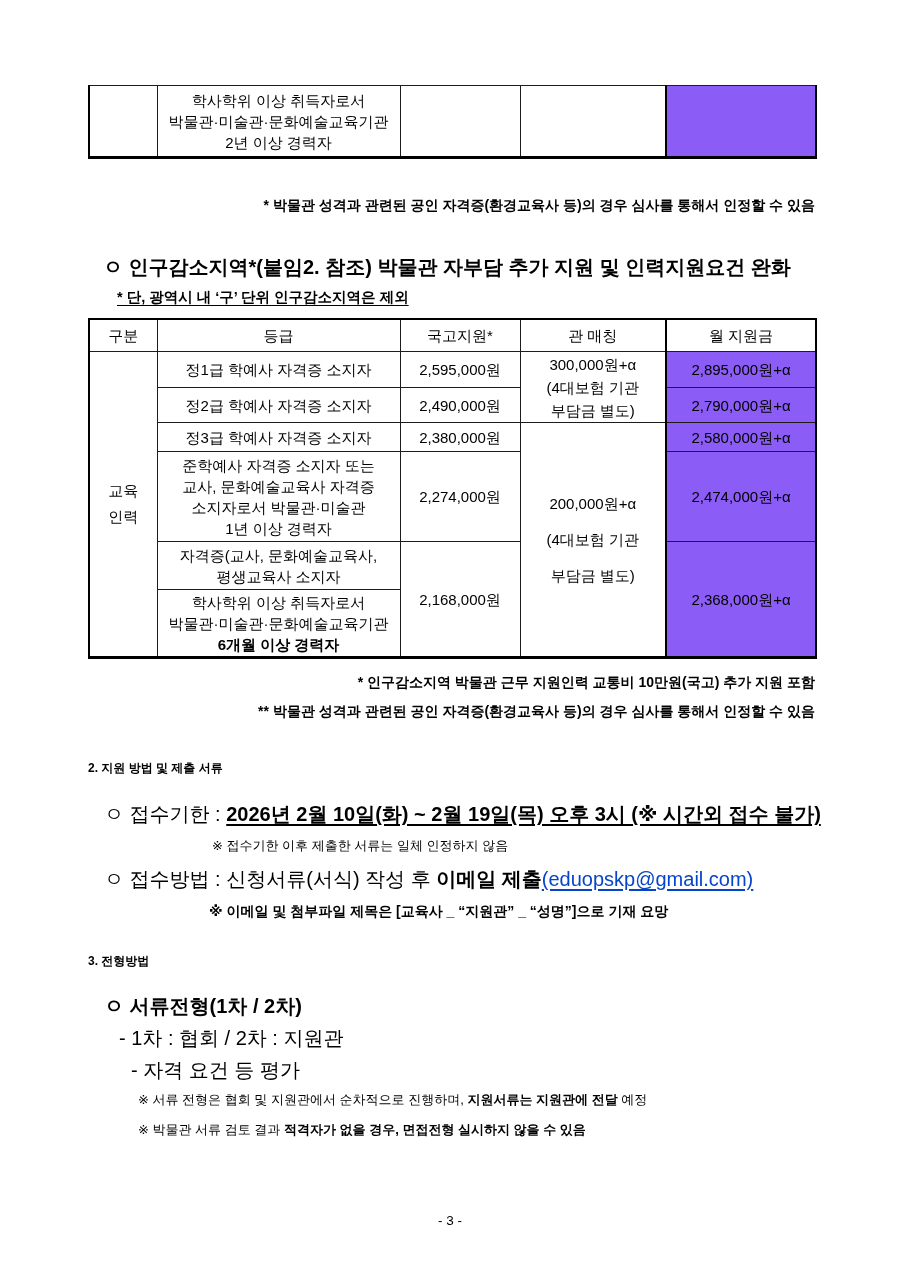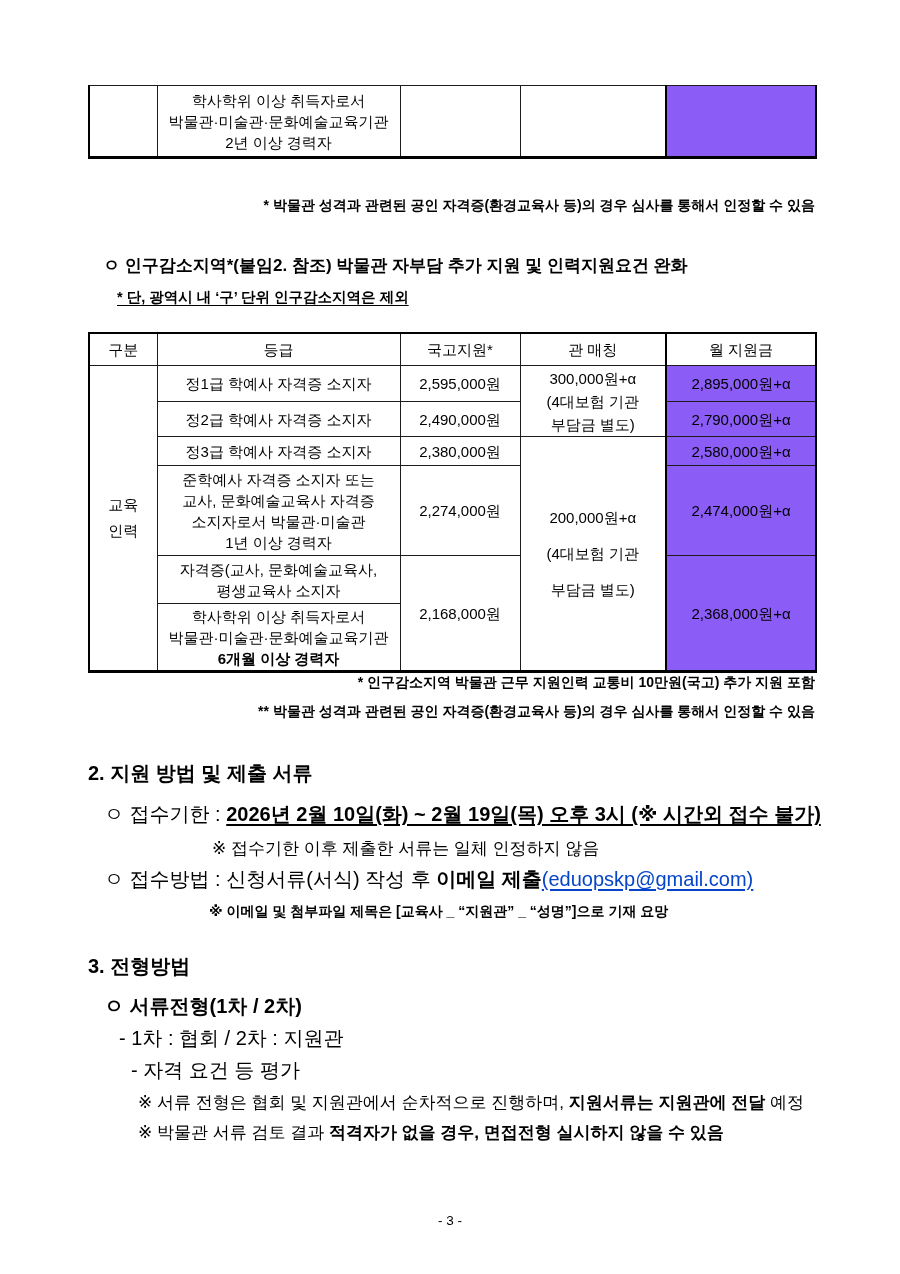--- a/index.html
+++ b/index.html
@@ -23,24 +23,24 @@
   table.main{border-bottom-width:3px;}
   th.hdr{font-weight:bold;height:31px;}
   .c-purple{background:#8b5cf6;border-left:2px solid #000 !important;}
   .c-group div{line-height:26px;}
   .c-match-a div{line-height:23px;}
   .c-match-b div{line-height:36px;}
   .grade-lines div{line-height:21px;}
   .bold{font-weight:bold;}
   
   .note-right{width:727px;text-align:right;font-weight:bold;font-size:14px;}
-  .h-section{font-weight:bold;font-size:20px;}
+  .h-section{font-weight:bold;font-size:12px;}
   .sub-bold-ul{font-weight:bold;text-decoration:underline;text-underline-offset:3px;}
   .body-line{font-size:20px;}
-  .small-note{font-size:17px;}
+  .small-note{font-size:13px;}
   .ul-bold{font-weight:bold;text-decoration:underline;text-underline-offset:3px;}
   .email{color:#0645C9;text-decoration:underline;text-underline-offset:3px;}
   .pagenum{width:900px;text-align:center;font-size:13.5px;}
 </style>
 </head>
 <body>
 
 <table class="tbl frag abs" style="left:88px;top:85px;">
   <colgroup>
       <col style="width:68px">
@@ -59,24 +59,24 @@
     </td>
     <td></td>
     <td></td>
     <td class="c-purple"></td>
   </tr>
 </tbody>
   </table>
 
 <div class="abs note-right" style="left:88px;top:197px;">* 박물관 성격과 관련된 공인 자격증(환경교육사 등)의 경우 심사를 통해서 인정할 수 있음</div>
 
-<div class="abs body-line" style="left:103px;top:254px;font-weight:bold;font-size:17px;">ㅇ 인구감소지역*(붙임2. 참조) 박물관 자부담 추가 지원 및 인력지원요건 완화</div>
+<div class="abs body-line" style="left:103px;top:254px;font-weight:bold;font-size:20px;">ㅇ 인구감소지역*(붙임2. 참조) 박물관 자부담 추가 지원 및 인력지원요건 완화</div>
 <div class="abs sub-bold-ul" style="left:117px;top:288px;font-size:14.5px;">* 단, 광역시 내 ‘구’ 단위 인구감소지역은 제외</div>
 
-<table class="tbl main abs" style="left:88px;top:332px;">
+<table class="tbl main abs" style="left:88px;top:318px;">
   <colgroup>
       <col style="width:68px">
       <col style="width:243px">
       <col style="width:120px">
       <col style="width:146px">
       <col style="width:150px">
     </colgroup>
   <tbody>
       <tr>
     <th class="hdr">구분</th>

